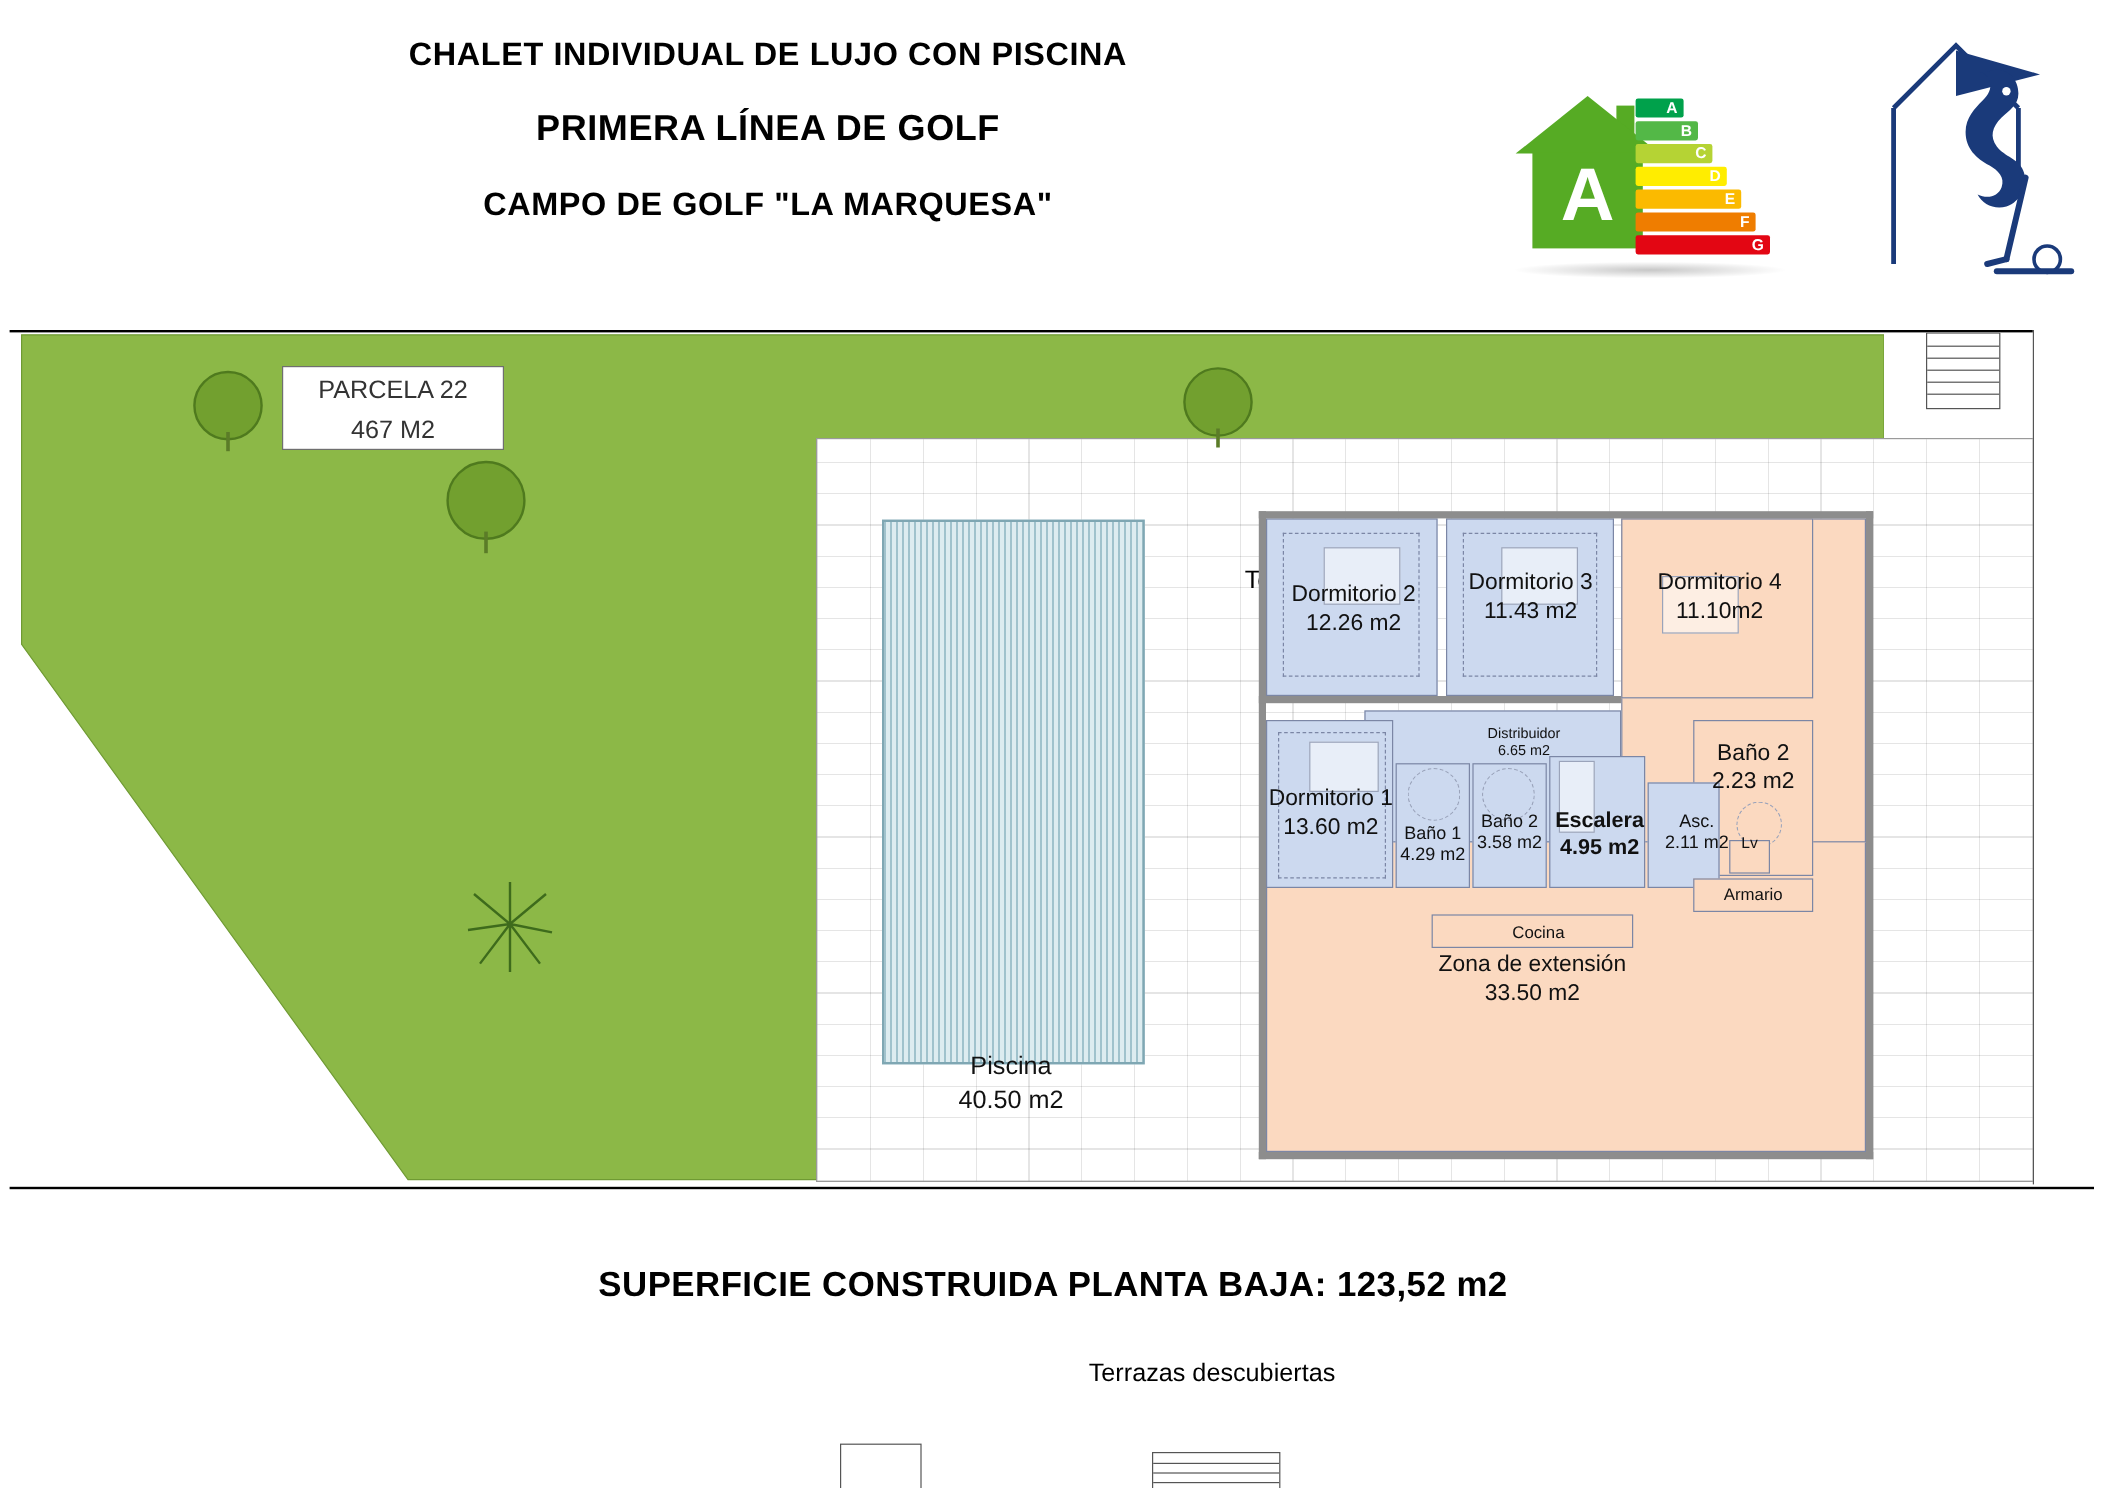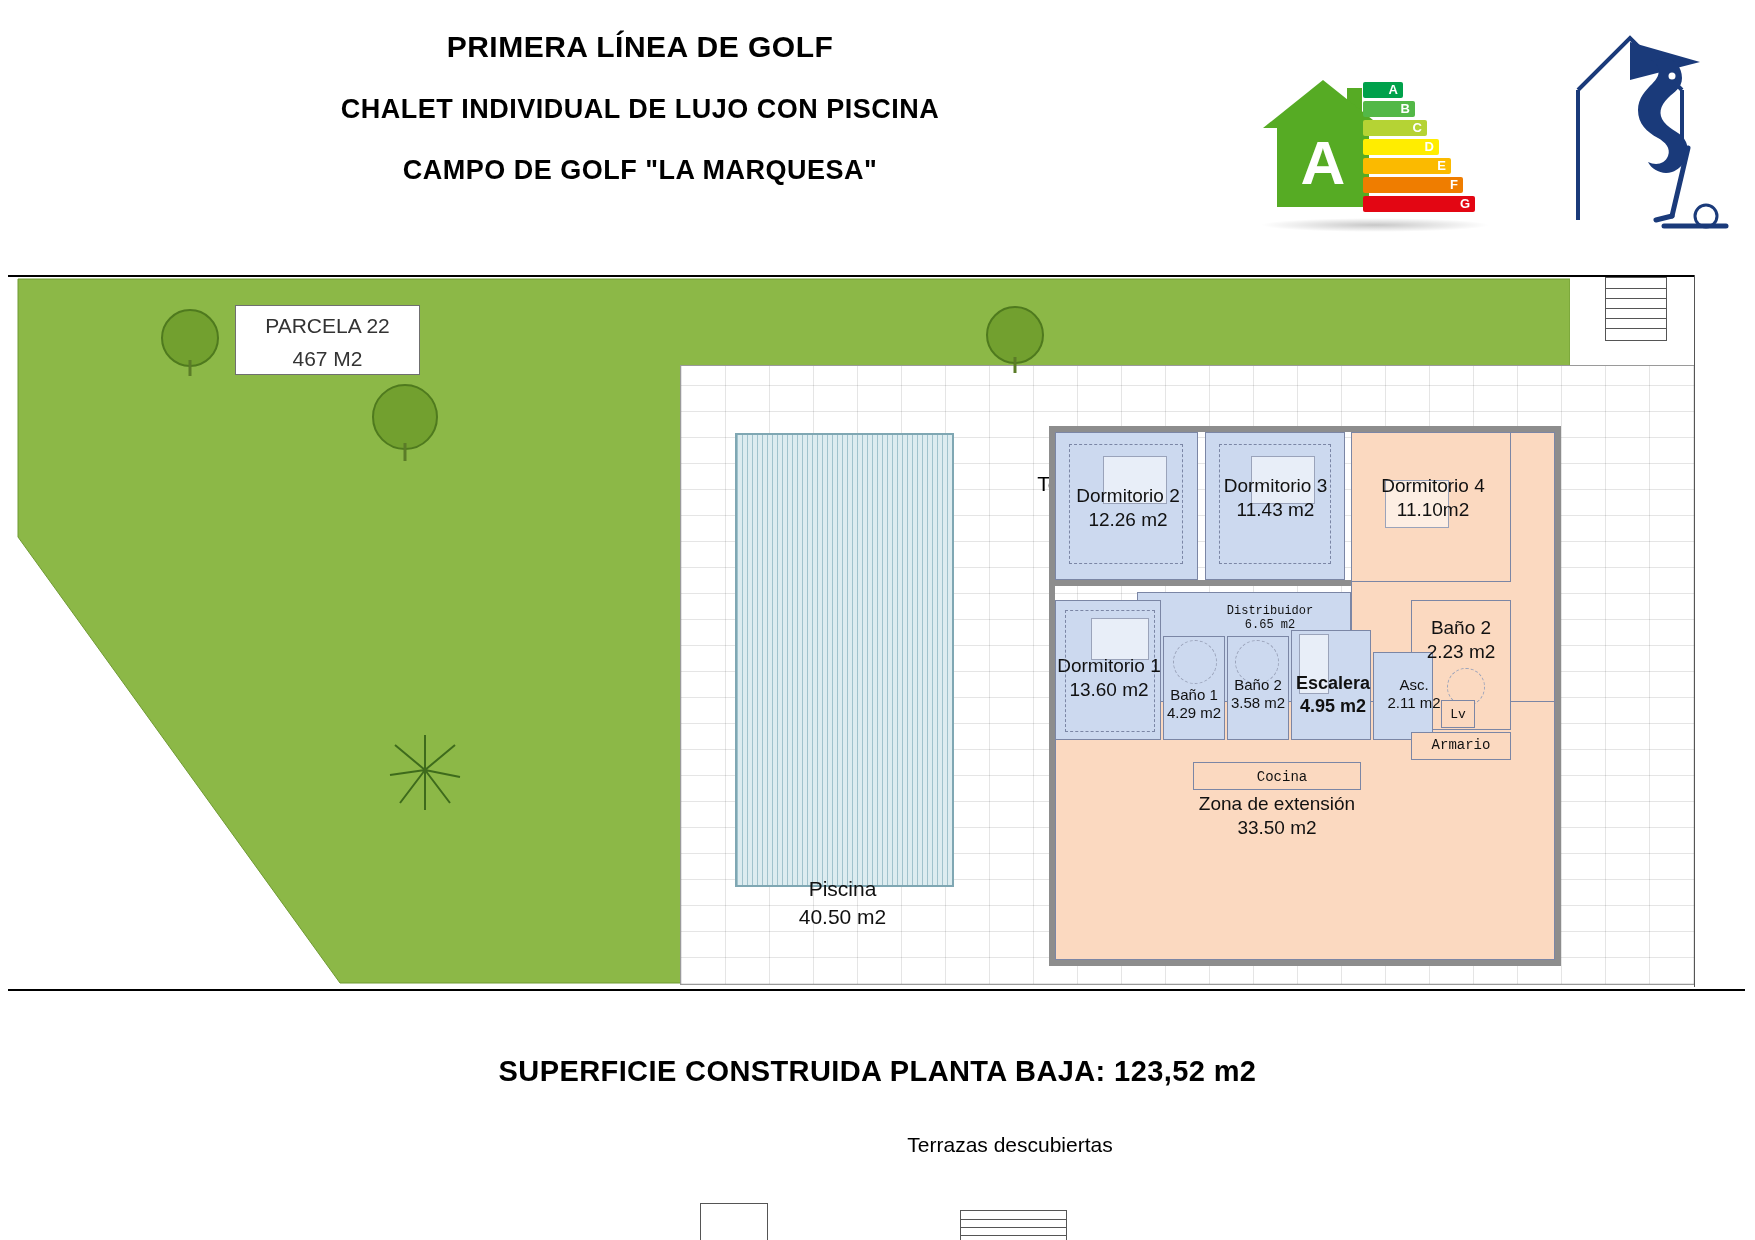--- a/index.html
+++ b/index.html
@@ -110,21 +110,21 @@
   .room{
     position:absolute;box-sizing:border-box;border:1px solid #7b86a5;
   }
   .blue{background:#ccd9ef;}
   .peach{background:#fbd9c0;}
   .wall{position:absolute;background:#8d8d8d;}
   .rlabel{
     position:absolute;text-align:center;font-size:19px;line-height:24px;color:#111;
   }
   .rlabel.sm{font-size:15px;line-height:18px;}
-  .rlabel.xs{font-size:12px;line-height:14px;font-family:Liberation Mono, monospace;}
+  .rlabel.xs{font-size:12px;line-height:14px;}
   .dash{position:absolute;border:1px dashed #7b86a5;}
   .furn{position:absolute;border:1px solid #9aa3ba;background:rgba(255,255,255,.55);}
   .circle{position:absolute;border:1px dashed #9aa3ba;border-radius:50%;}
 
   .terraza-label{
     position:absolute;left:995px;top:195px;width:200px;text-align:center;font-size:21px;line-height:28px;
   }
   .terr-desc{
     position:absolute;left:860px;top:855px;width:300px;text-align:center;font-size:21px;line-height:30px;
   }
@@ -138,22 +138,22 @@
     position:absolute;left:0;top:1055px;width:1755px;text-align:center;
     font-size:29px;font-weight:bold;letter-spacing:.4px;
   }
   .tree{position:absolute;}
   .palm{position:absolute;}
 </style>
 </head>
 <body>
 
 <div class="headings">
+  <div class="h h2">CHALET INDIVIDUAL DE LUJO CON PISCINA</div>
   <div class="h h1">PRIMERA LÍNEA DE GOLF</div>
-  <div class="h h2">CHALET INDIVIDUAL DE LUJO CON PISCINA</div>
   <div class="h h3">CAMPO DE GOLF "LA MARQUESA"</div>
 </div>
 
 <div class="energy">
   <div class="house">
     <div class="chimney"></div>
     <div class="roof"></div>
     <div class="body"></div>
     <div class="letter">A</div>
   </div>
@@ -353,17 +353,17 @@
     <div class="rlabel xs" style="left:150px;top:172px;width:130px;">
       <div>Distribuidor</div>
         <div>6.65 m2</div>
     </div>
     <div class="rlabel" style="left:110px;top:360px;width:224px;">
       <div>Zona de extensión</div>
         <div>33.50 m2</div>
     </div>
     <div class="rlabel xs" style="left:172px;top:338px;width:110px;font-size:14px;">Cocina</div>
     <div class="rlabel xs" style="left:356px;top:306px;width:100px;font-size:14px;">Armario</div>
-    <div class="rlabel xs" style="left:386px;top:276px;width:34px;font-size:13px;">Lv</div>
+    <div class="rlabel xs" style="left:386px;top:264px;width:34px;font-size:13px;">Lv</div>
   </div>
 </div>
 
 <div class="footer">SUPERFICIE CONSTRUIDA PLANTA BAJA:  123,52 m2</div>
 
 </body></html>

